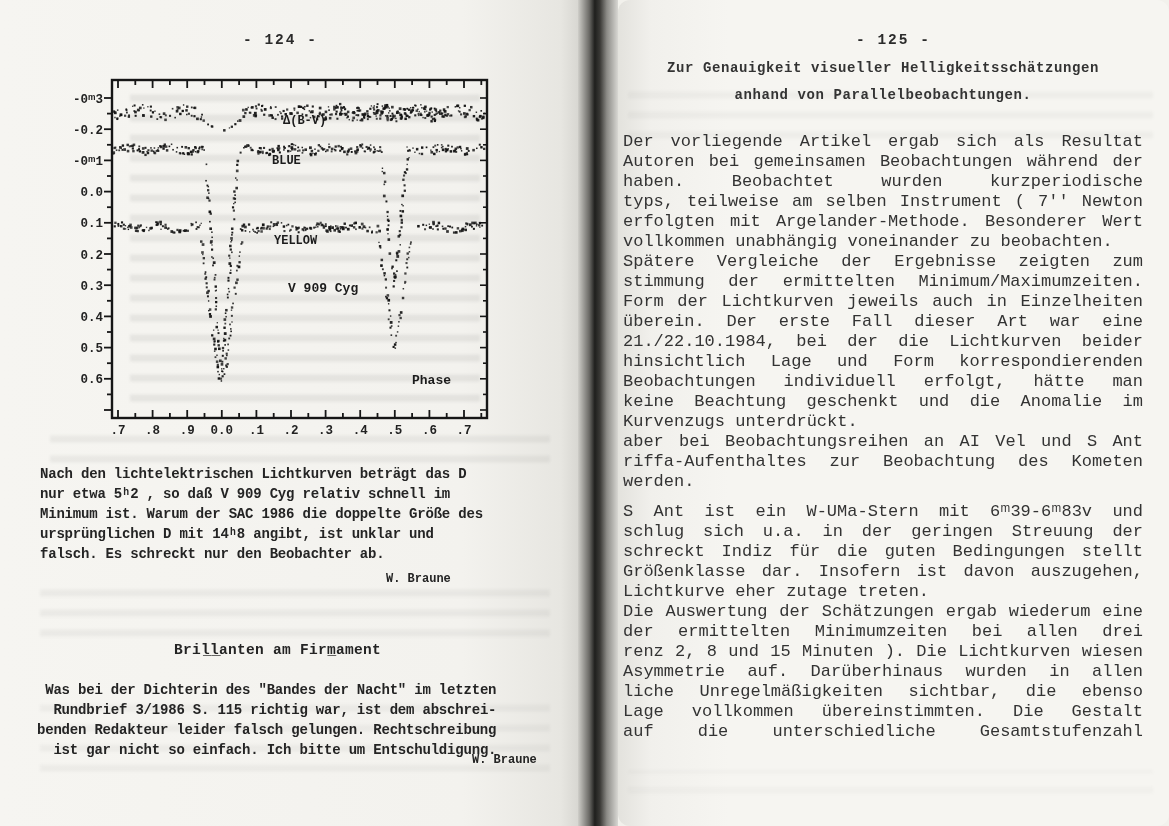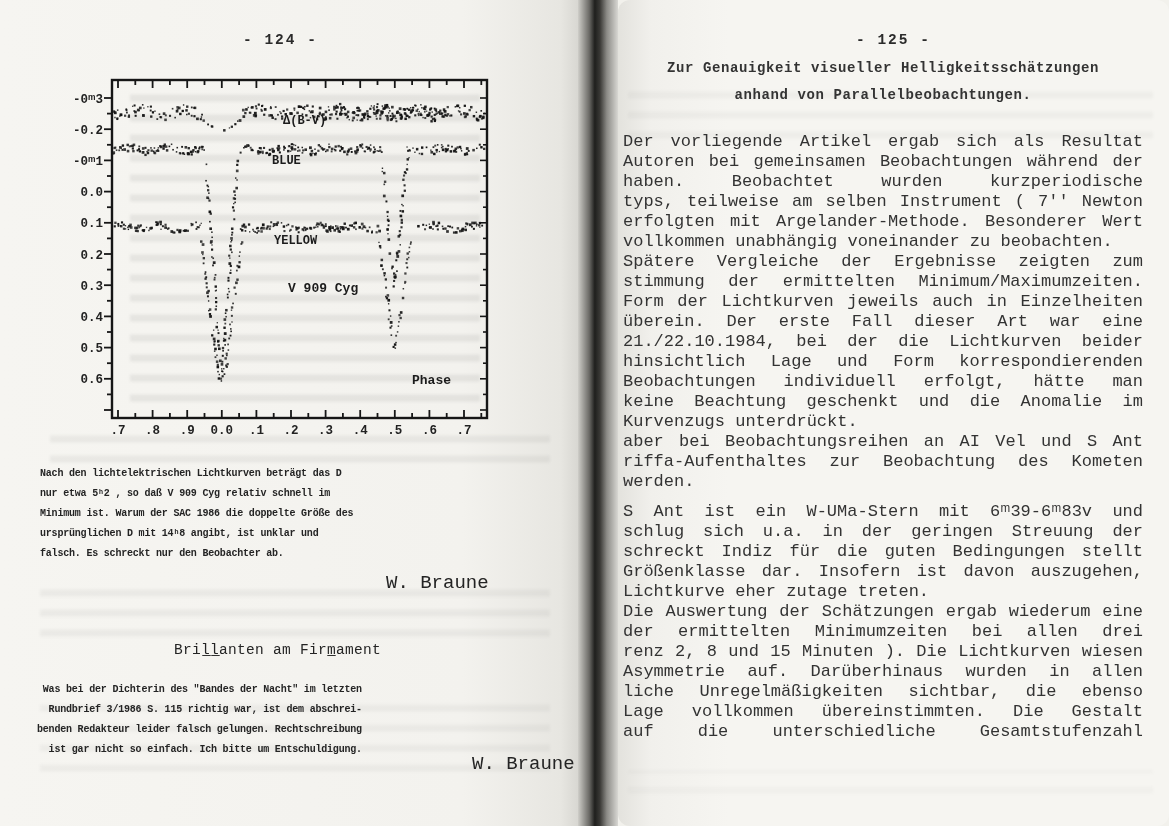--- a/index.html
+++ b/index.html
@@ -12,24 +12,24 @@
   .page{position:absolute;top:0;height:826px;}
   #left-page{left:0;width:578px;
     background:linear-gradient(90deg,#f6f5f1 0%,#f3f2ee 80%,#e7e6e1 97%,#d8d7d2 100%);}
   #right-page{left:618px;width:551px;
     background:linear-gradient(90deg,#e3e2dd 0%,#f1f0ec 6%,#f6f5f1 20%,#f6f5f1 100%);border-radius:12px;}
   #gutter{position:absolute;left:578px;top:0;width:40px;height:826px;
     background:linear-gradient(90deg,#cfcec9 0%,#6b6a66 28%,#1f1f1d 42%,#3a3936 55%,#8b8a86 72%,#d8d7d3 100%);}
   #scan-edge{position:absolute;left:2px;top:0;width:2px;height:826px;
     background:linear-gradient(180deg,#4a4a48 0%,#7a7a76 30%,#bdbcb8 70%,#e8e7e3 100%);opacity:.8;}
   .hdr{position:absolute;font-size:14.5px;font-weight:bold;letter-spacing:2px;color:#2b2b2b;}
-  .typew{position:absolute;white-space:pre;font-size:10px;line-height:20px;
+  .typew{position:absolute;white-space:pre;font-size:14px;line-height:20px;
     font-weight:bold;color:#242424;letter-spacing:-0.2px;}
-  .sig{position:absolute;font-size:19px;font-weight:normal;color:#242424;}
-  .lheading{position:absolute;font-size:14.5px;font-weight:normal;color:#242424;letter-spacing:0.3px;}
+  .sig{position:absolute;font-size:12px;font-weight:bold;color:#242424;}
+  .lheading{position:absolute;font-size:14.5px;font-weight:bold;color:#242424;letter-spacing:0.3px;}
   
   .rtitle{position:absolute;width:520px;text-align:center;font-size:14px;
     font-weight:bold;color:#333;letter-spacing:0.6px;}
   #right-body{position:absolute;left:623px;top:132px;width:520px;}
   .rline{height:20px;line-height:20px;font-size:17px;color:#333;
     text-align:justify;text-align-last:justify;overflow:hidden;font-weight:normal;}
   .rline.short{text-align-last:left;}
   .rgap{height:10px;}
   
   .bleed{position:absolute;filter:blur(1.4px);pointer-events:none;

